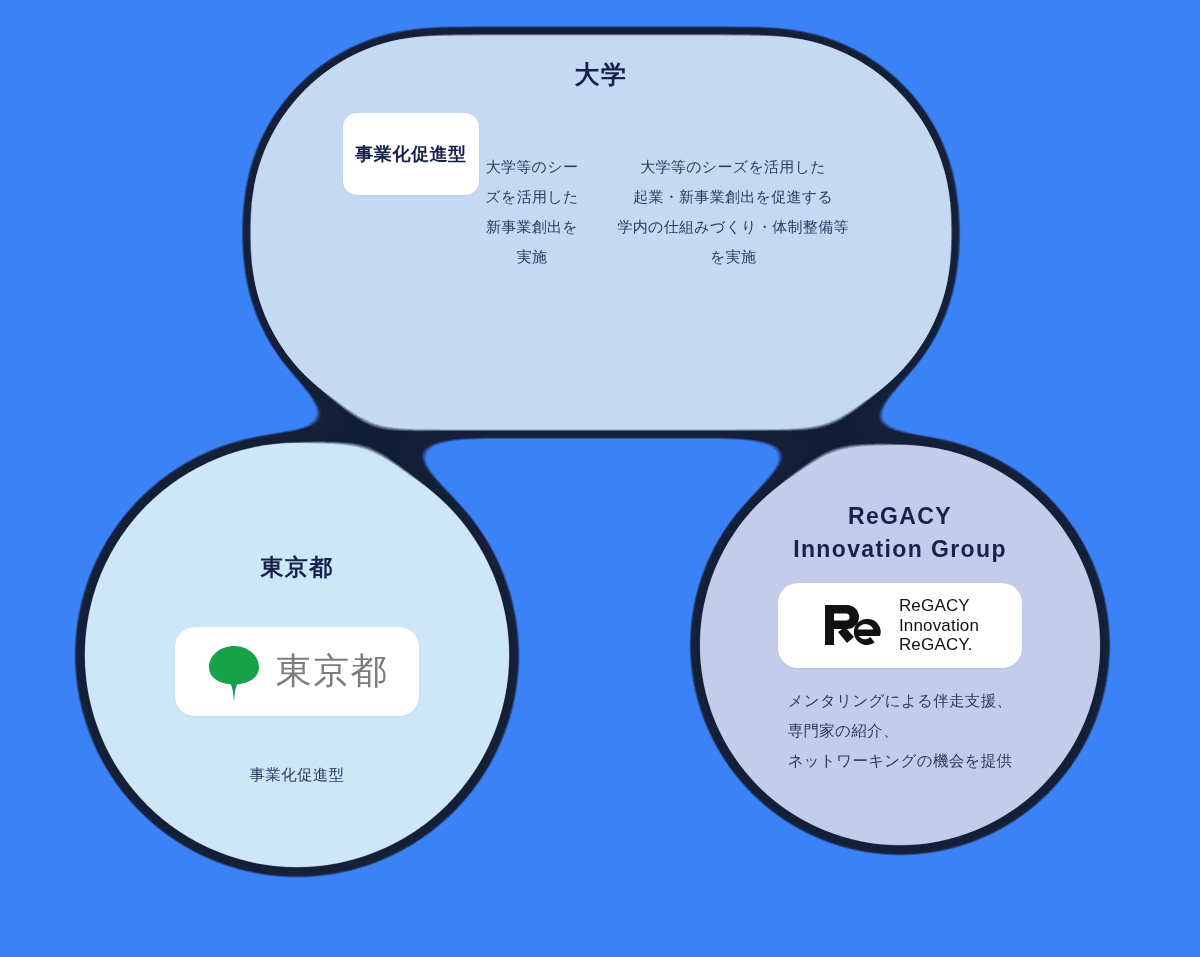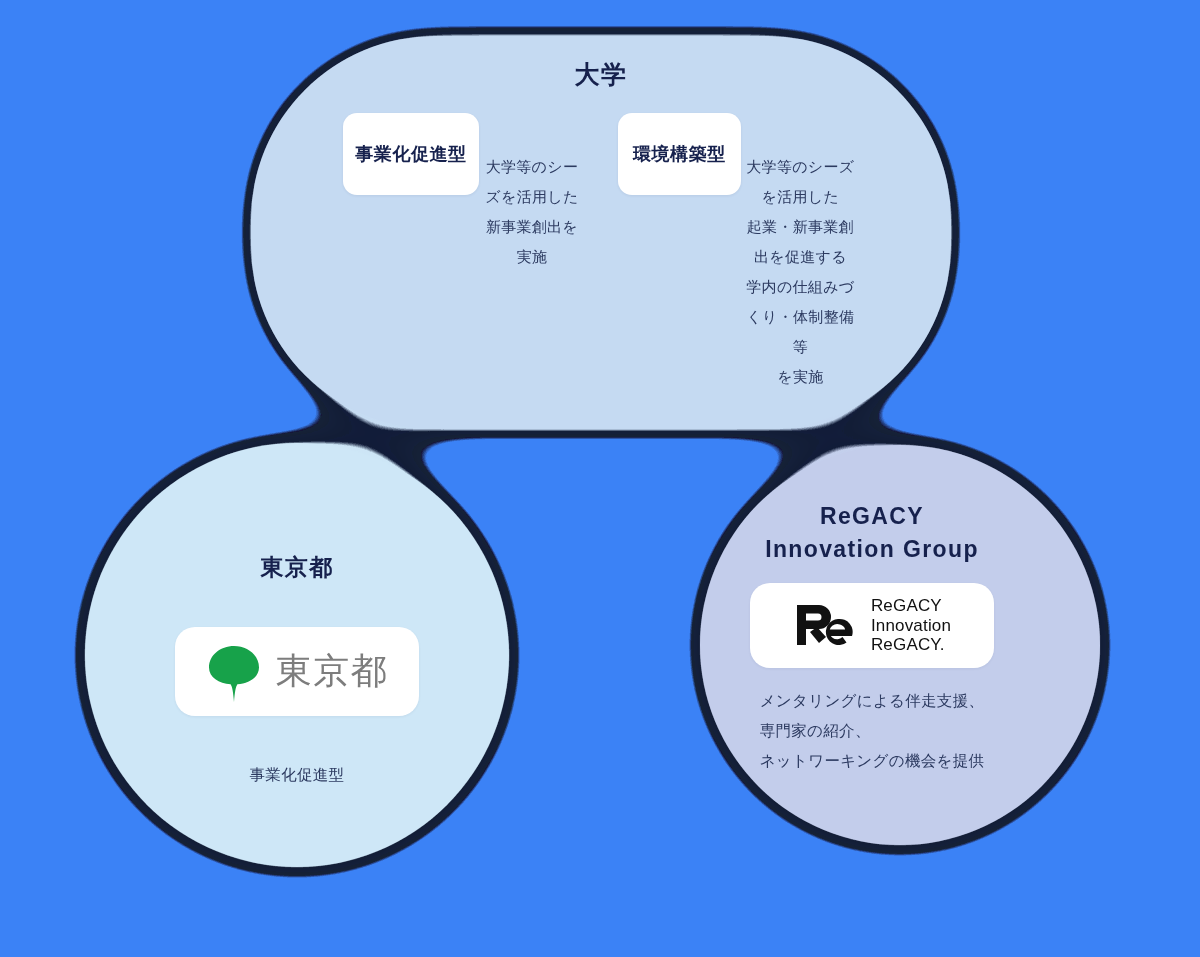--- a/index.html
+++ b/index.html
@@ -146,21 +146,21 @@
     margin-top: 20px;
     color: #2c3a60;
     font-size: 15.5px;
     line-height: 1.95;
     letter-spacing: 0.02em;
     white-space: pre-line;
   }
 
   
   #node-regacy {
-    left: 672px;
+    left: 700px;
     top: 445px;
     width: 400px;
     height: 400px;
     padding-top: 55px;
   }
   #node-regacy .node-title {
     font-size: 23px;
     line-height: 1.45;
     white-space: pre-line;
   }
@@ -233,23 +233,20 @@
 
         <div class="card-col">
           <div class="white-card">
             <span class="white-card-label">事業化促進型</span>
           </div>
           <div class="card-desc">大学等のシーズを活用した
 新事業創出を実施</div>
         </div>
 
         <div class="card-col">
-          <div class="white-card">
-            <span class="white-card-label">環境構築型</span>
-          </div>
           <div class="card-desc">大学等のシーズを活用した
 起業・新事業創出を促進する
 学内の仕組みづくり・体制整備等
 を実施</div>
         </div>
 
       </div>
     </div>
 
     <div class="node" id="node-tokyo">

